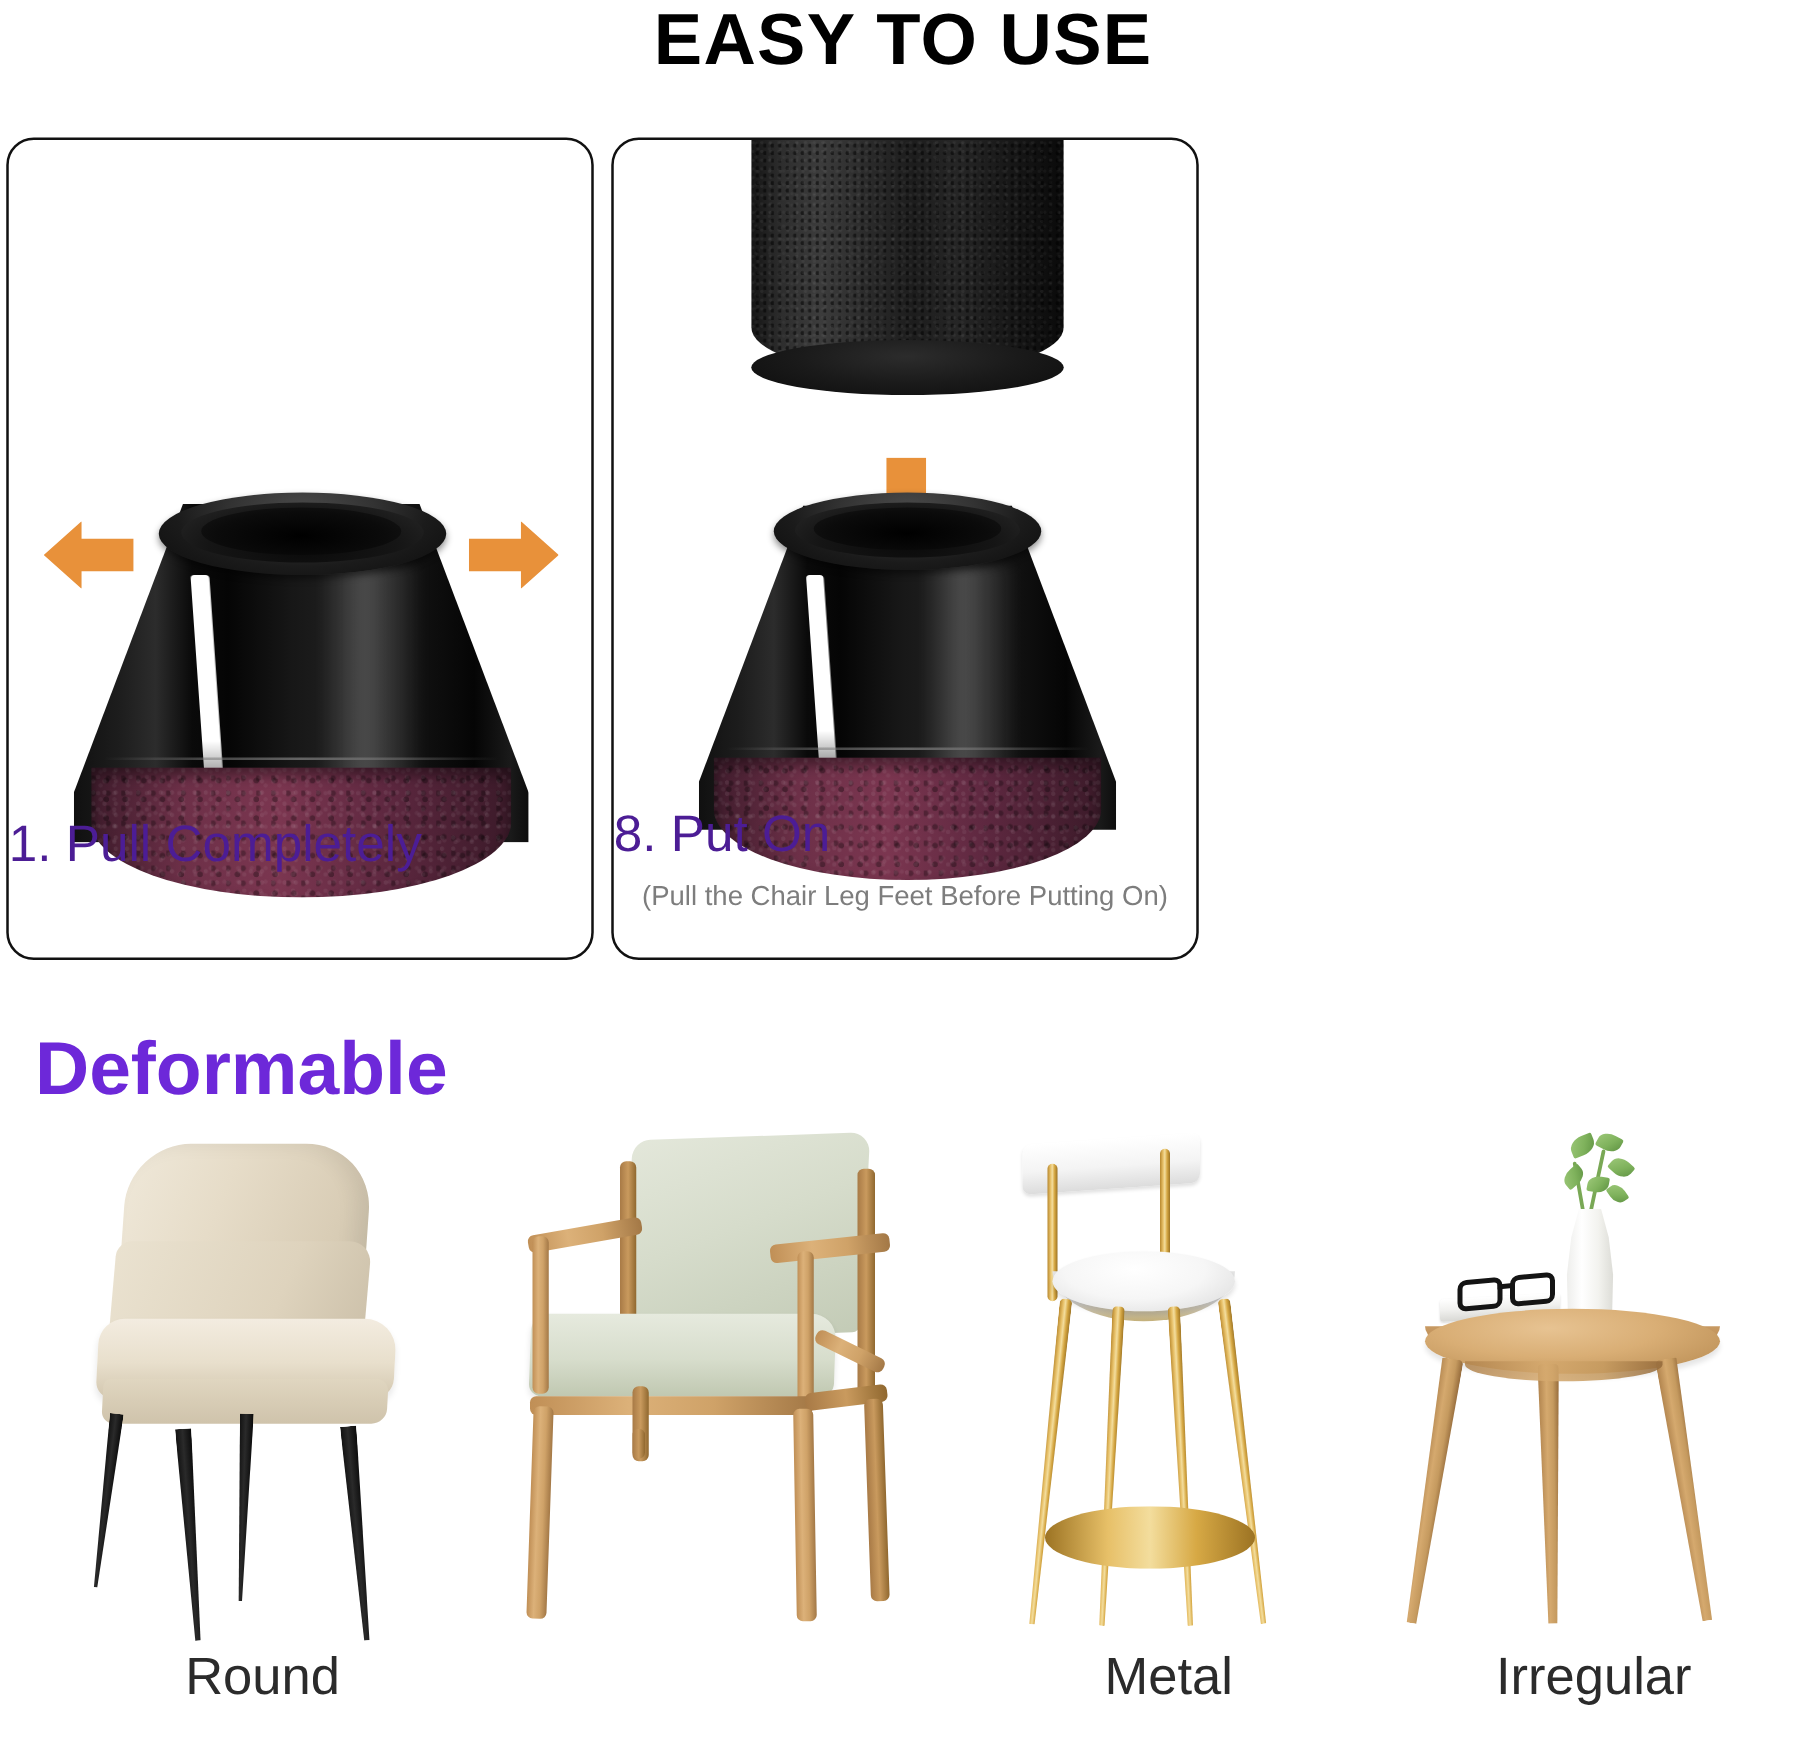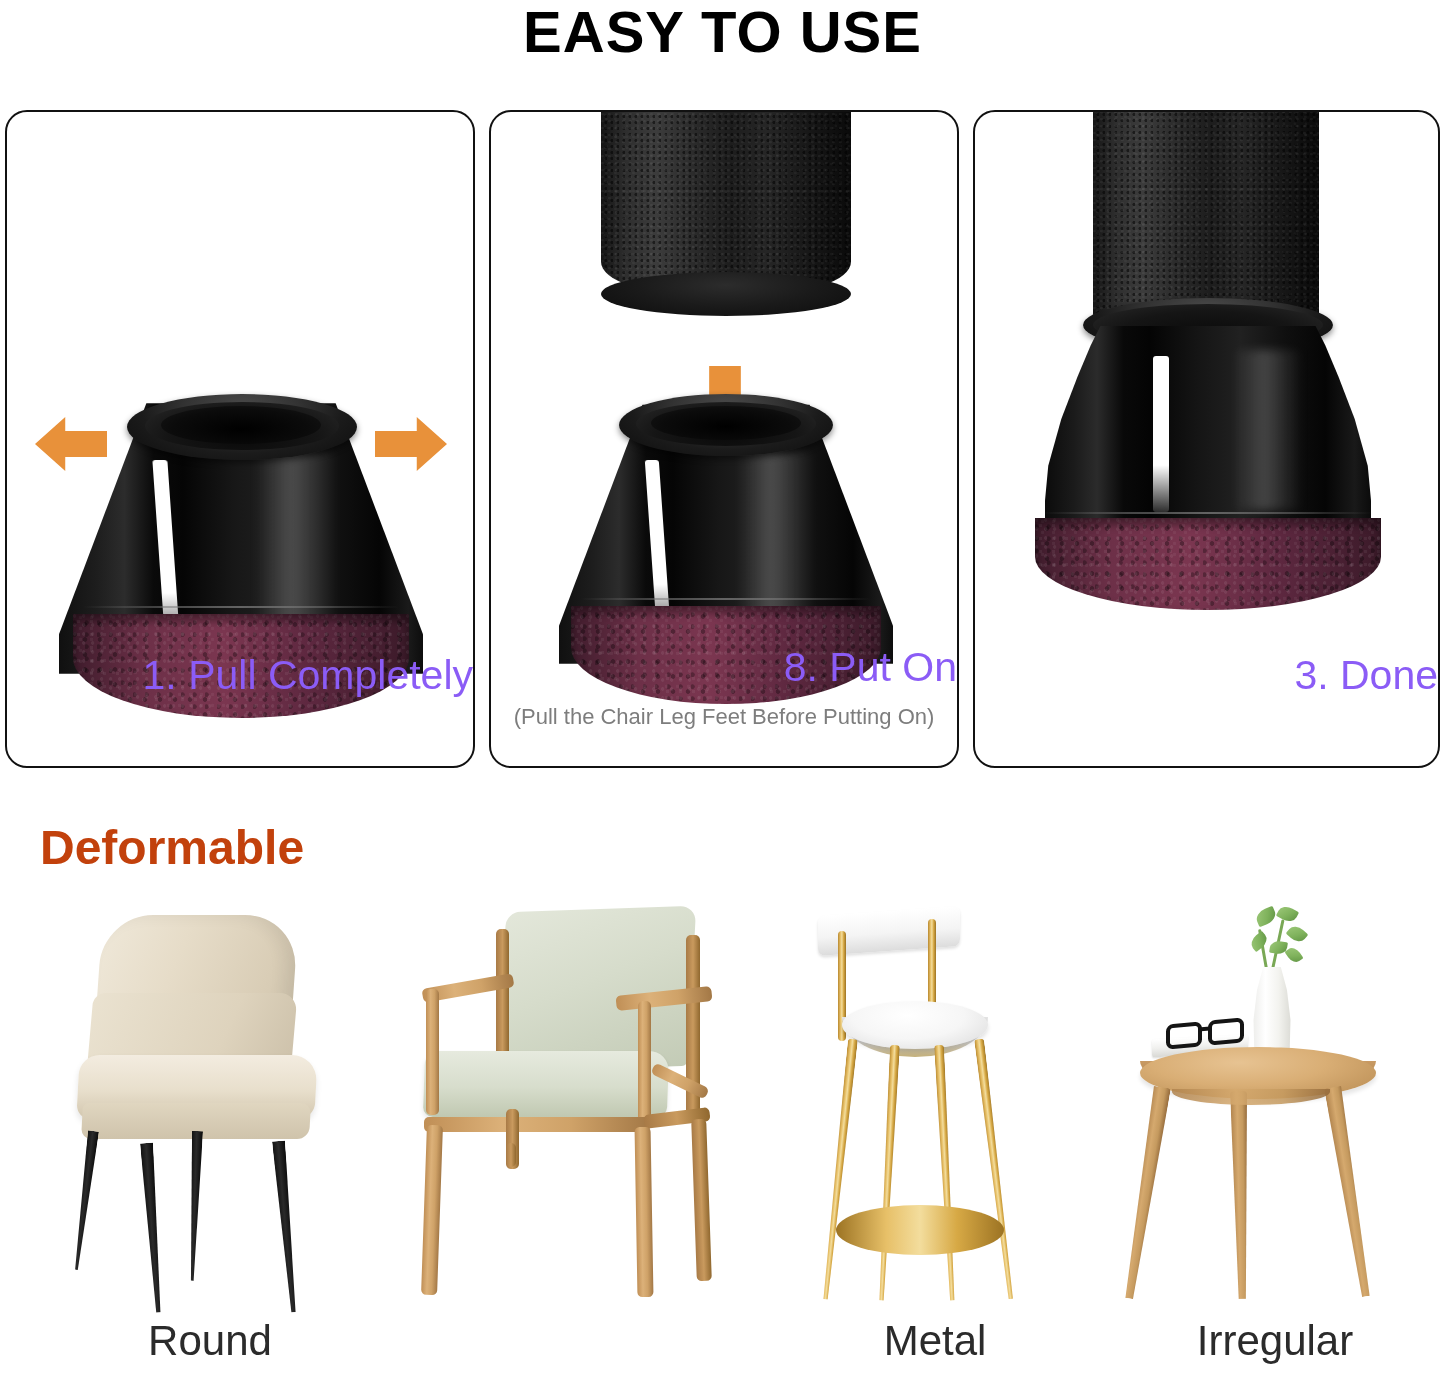--- a/index.html
+++ b/index.html
@@ -56,23 +56,23 @@
   .step-stage {
     position: absolute;
     left: 0; top: 0;
     width: 100%;
     height: 520px;
   }
   .step-caption {
     position: absolute;
     left: 0;
     width: 100%;
-    text-align: right;
+    text-align: left;
     font-size: 41px;
-    color: #8b5cf6;
+    color: #4c1d95;
     font-family: "Liberation Sans", sans-serif;
   }
   #step-caption-1 { top: 540px; }
   #step-caption-2 { top: 532px; }
   #step-caption-3 { top: 540px; }
   .step-subcaption {
     position: absolute;
     left: 0;
     top: 592px;
     width: 100%;
@@ -193,25 +193,25 @@
     position: absolute;
     background: #E8913A;
   }
   .arrow-left  { clip-path: polygon(0% 50%, 42% 0%, 42% 26%, 100% 26%, 100% 74%, 42% 74%, 42% 100%); }
   .arrow-right { clip-path: polygon(100% 50%, 58% 100%, 58% 74%, 0% 74%, 0% 26%, 58% 26%, 58% 0%); }
   .arrow-down  { clip-path: polygon(50% 100%, 0% 52%, 26% 52%, 26% 0%, 74% 0%, 74% 52%, 100% 52%); }
 
   
   #deformable-title {
     position: absolute;
-    left: 40px;
+    left: 28px;
     top: 820px;
-    font-size: 48px;
+    font-size: 60px;
     font-weight: bold;
-    color: #c2410c;
+    color: #6d28d9;
     letter-spacing: 0px;
     font-family: "Liberation Sans", sans-serif;
   }
 
   
   #furniture-row {
     position: absolute;
     left: 0;
     top: 905px;
     width: 1445px;
@@ -443,41 +443,20 @@
         <div class="cap-rim-inner" style="left:77px; top:10px; width:180px; height:44px;"></div>
         <div class="cap-hole" style="left:92px; top:14px; width:150px; height:34px;"></div>
         <div class="cap-felt-seam" style="left:22px; top:206px; width:290px;"></div>
         <div class="cap-felt" style="left:12px; top:214px; width:310px; height:98px;"></div>
       </div>
     </div>
     <div class="step-caption" id="step-caption-2">8. Put On</div>
     <div class="step-subcaption">(Pull the Chair Leg Feet Before Putting On)</div>
   </div>
 
-  <div class="step-panel" id="step-panel-3">
-    <div class="step-stage">
-
-      <div class="leg-tube" style="left:118px; top:-8px; width:226px; height:214px; border-radius:4px;"></div>
-
-      <div class="cap" style="left:52px; top:186px; width:362px; height:314px;">
-
-        <div class="cap-rim-outer" style="left:56px; top:0px; width:250px; height:54px;"></div>
-        <div class="cap-rim-inner" style="left:66px; top:6px; width:230px; height:42px;"></div>
-
-        <div class="cap3-body" style="left:18px; top:28px; width:326px; height:194px;"></div>
-        <div class="cap-gloss" style="left:126px; top:58px; width:16px; height:156px;"></div>
-        <div class="cap-gloss-soft" style="left:206px; top:52px; width:70px; height:160px;"></div>
-
-        <div class="cap-felt-seam" style="left:16px; top:214px; width:330px;"></div>
-
-        <div class="cap-felt" style="left:8px; top:220px; width:346px; height:92px;"></div>
-      </div>
-    </div>
-    <div class="step-caption" id="step-caption-3">3. Done</div>
-  </div>
 </div>
 
 <div id="deformable-title">Deformable</div>
 
 <div id="furniture-row">
 
   <div class="furn-cell" id="furn-cell-round">
     <div class="furn-stage">
       <div class="dc-back"></div>
       <div class="dc-back2"></div>

